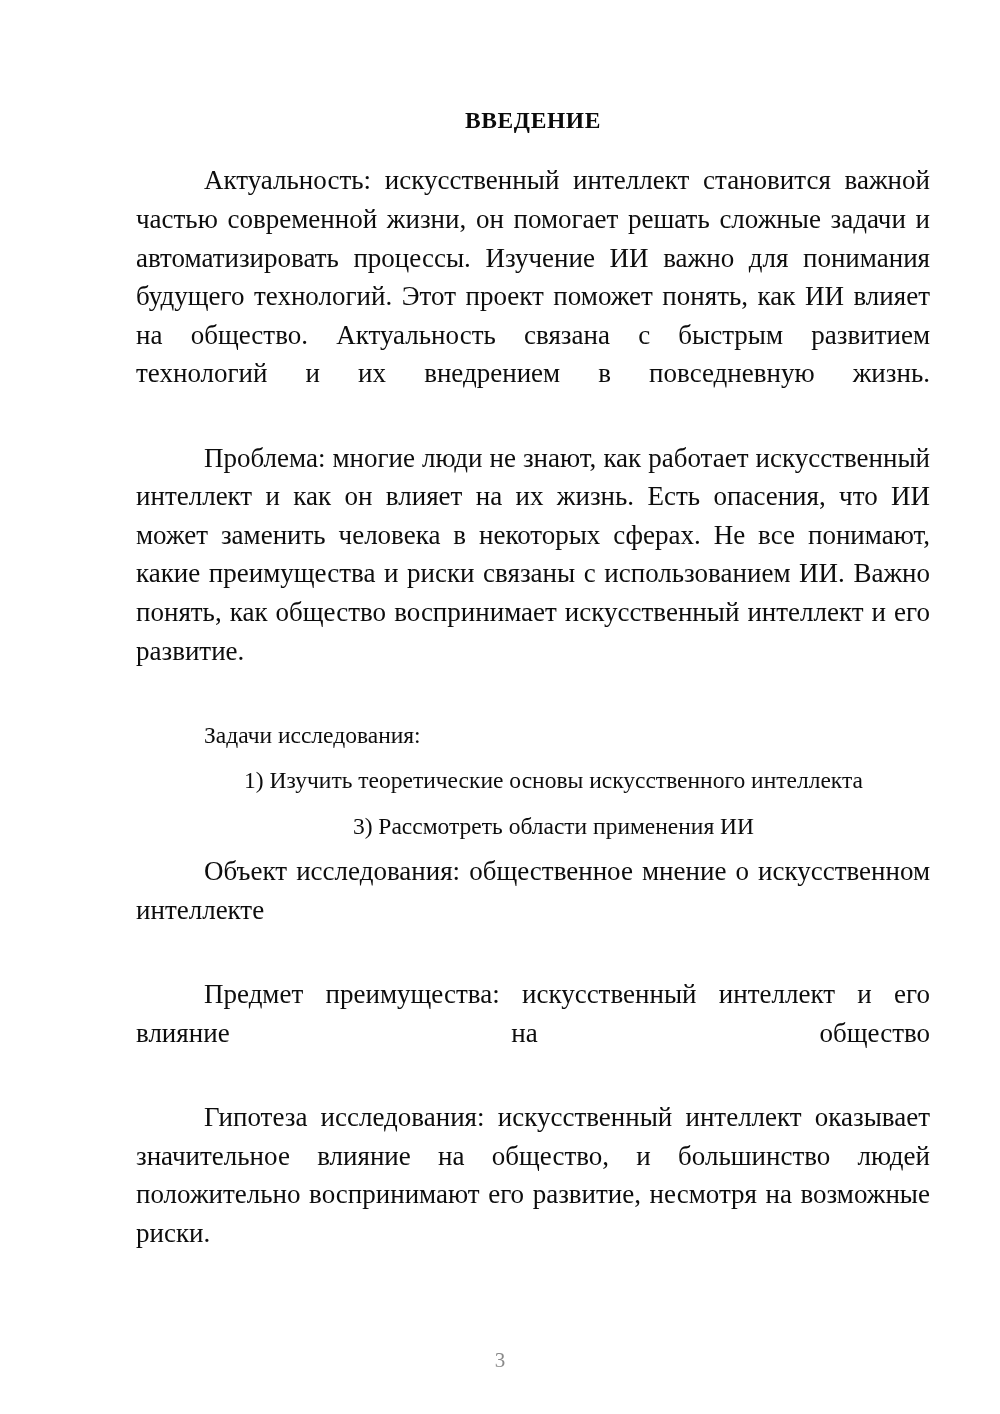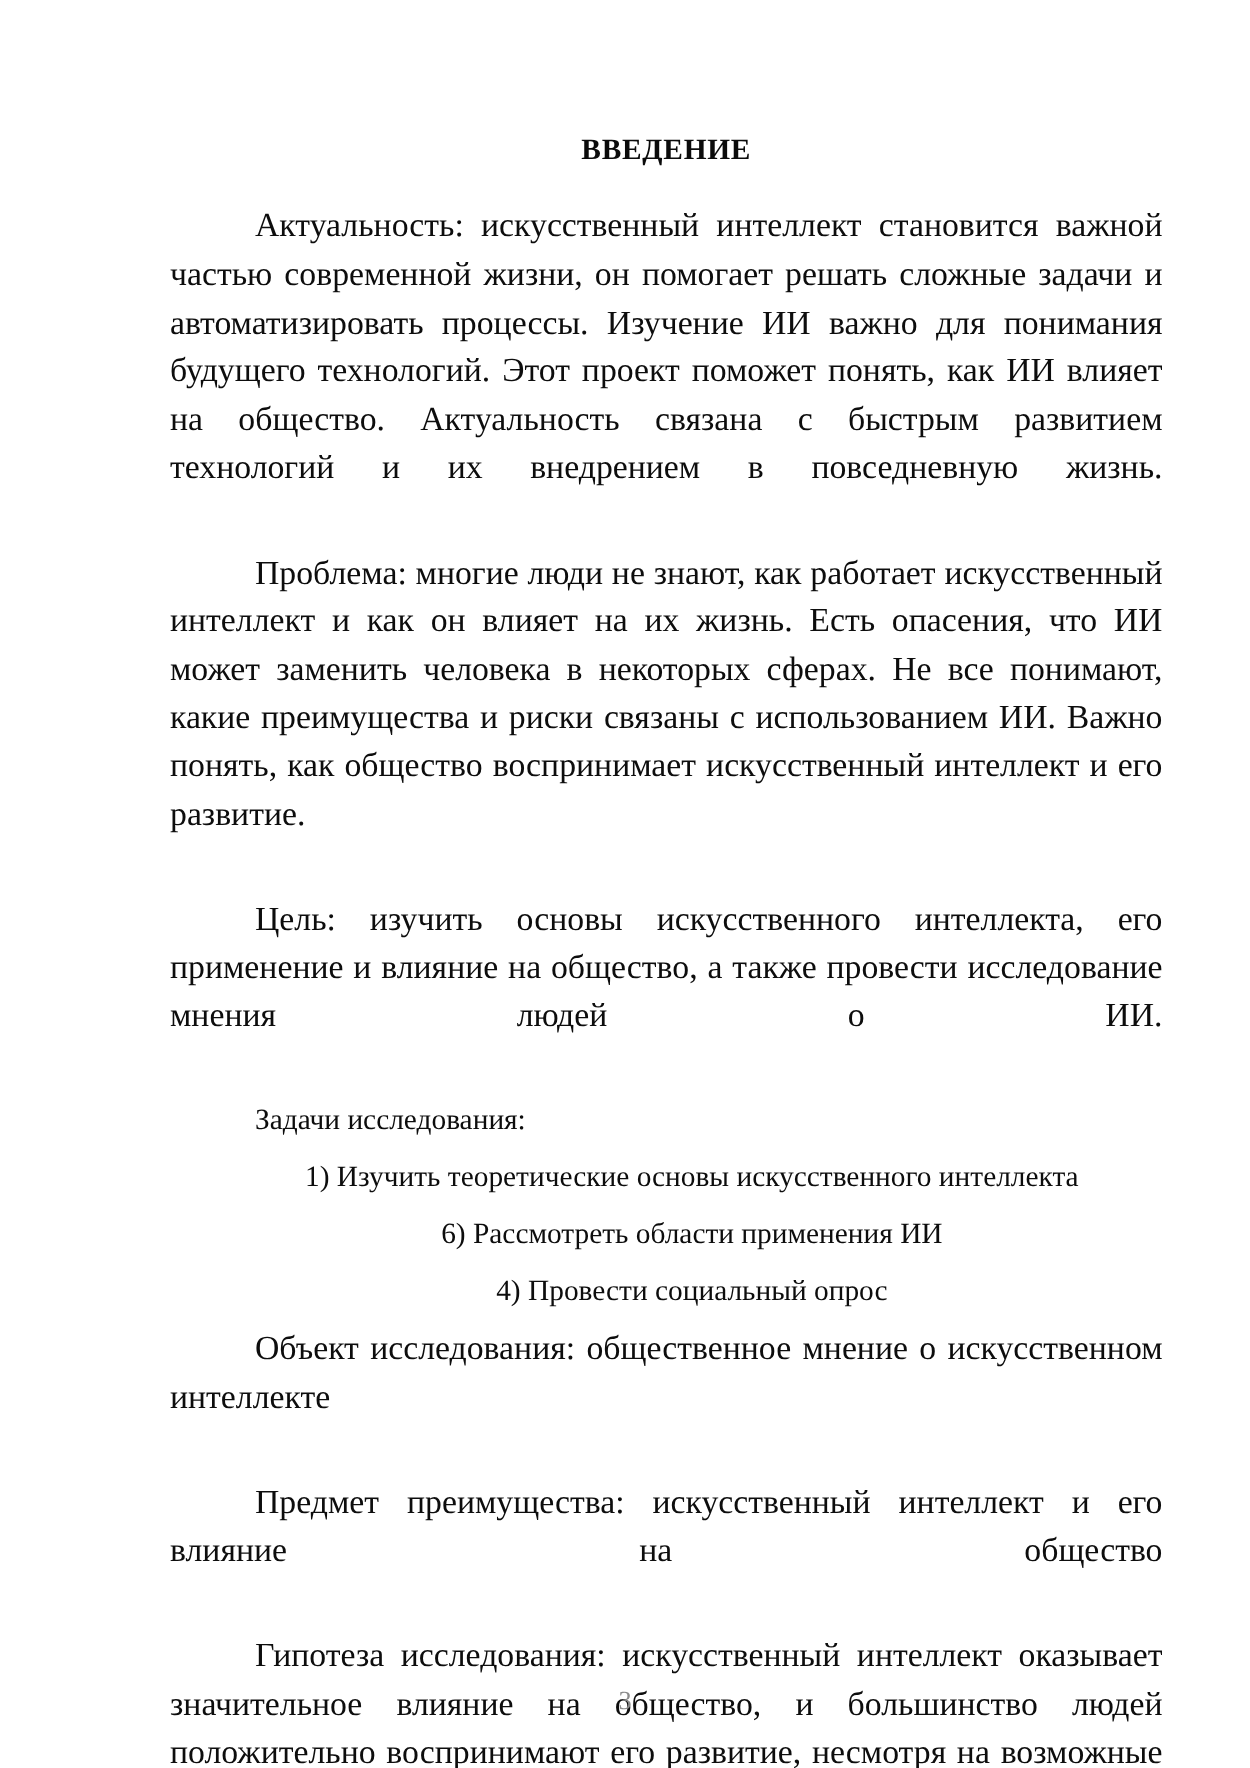--- a/index.html
+++ b/index.html
@@ -94,30 +94,28 @@
 <div class="page">
 
   <div class="content">
 
     <h1 class="doc-heading">ВВЕДЕНИЕ</h1>
 
     <p class="para">Актуальность: искусственный интеллект становится важной частью современной жизни, он помогает решать сложные задачи и автоматизировать процессы. Изучение ИИ важно для понимания будущего технологий. Этот проект поможет понять, как ИИ влияет на общество. Актуальность связана с быстрым развитием технологий и их внедрением в повседневную жизнь.</p>
 
     <p class="para">Проблема: многие люди не знают, как работает искусственный интеллект и как он влияет на их жизнь. Есть опасения, что ИИ может заменить человека в некоторых сферах. Не все понимают, какие преимущества и риски связаны с использованием ИИ. Важно понять, как общество воспринимает искусственный интеллект и его развитие.</p>
 
-    <p class="para">Цель: изучить основы искусственного интеллекта, его применение и влияние на общество, а также провести исследование мнения людей о ИИ.</p>
 
     <p class="label-line">Задачи исследования:</p>
 
     <p class="list-item">1) Изучить теоретические основы искусственного интеллекта</p>
 
-    <p class="list-item">6) Рассмотреть области применения ИИ</p>
+    <p class="list-item">3) Рассмотреть области применения ИИ</p>
 
 
-    <p class="list-item">4) Провести социальный опрос</p>
 
 
     <p class="para">Объект исследования: общественное мнение о искусственном интеллекте</p>
 
     <p class="para">Предмет преимущества: искусственный интеллект и его влияние на общество</p>
 
     <p class="para">Гипотеза исследования: искусственный интеллект оказывает значительное влияние на общество, и большинство людей положительно воспринимают его развитие, несмотря на возможные риски.</p>
 
   </div>
 

